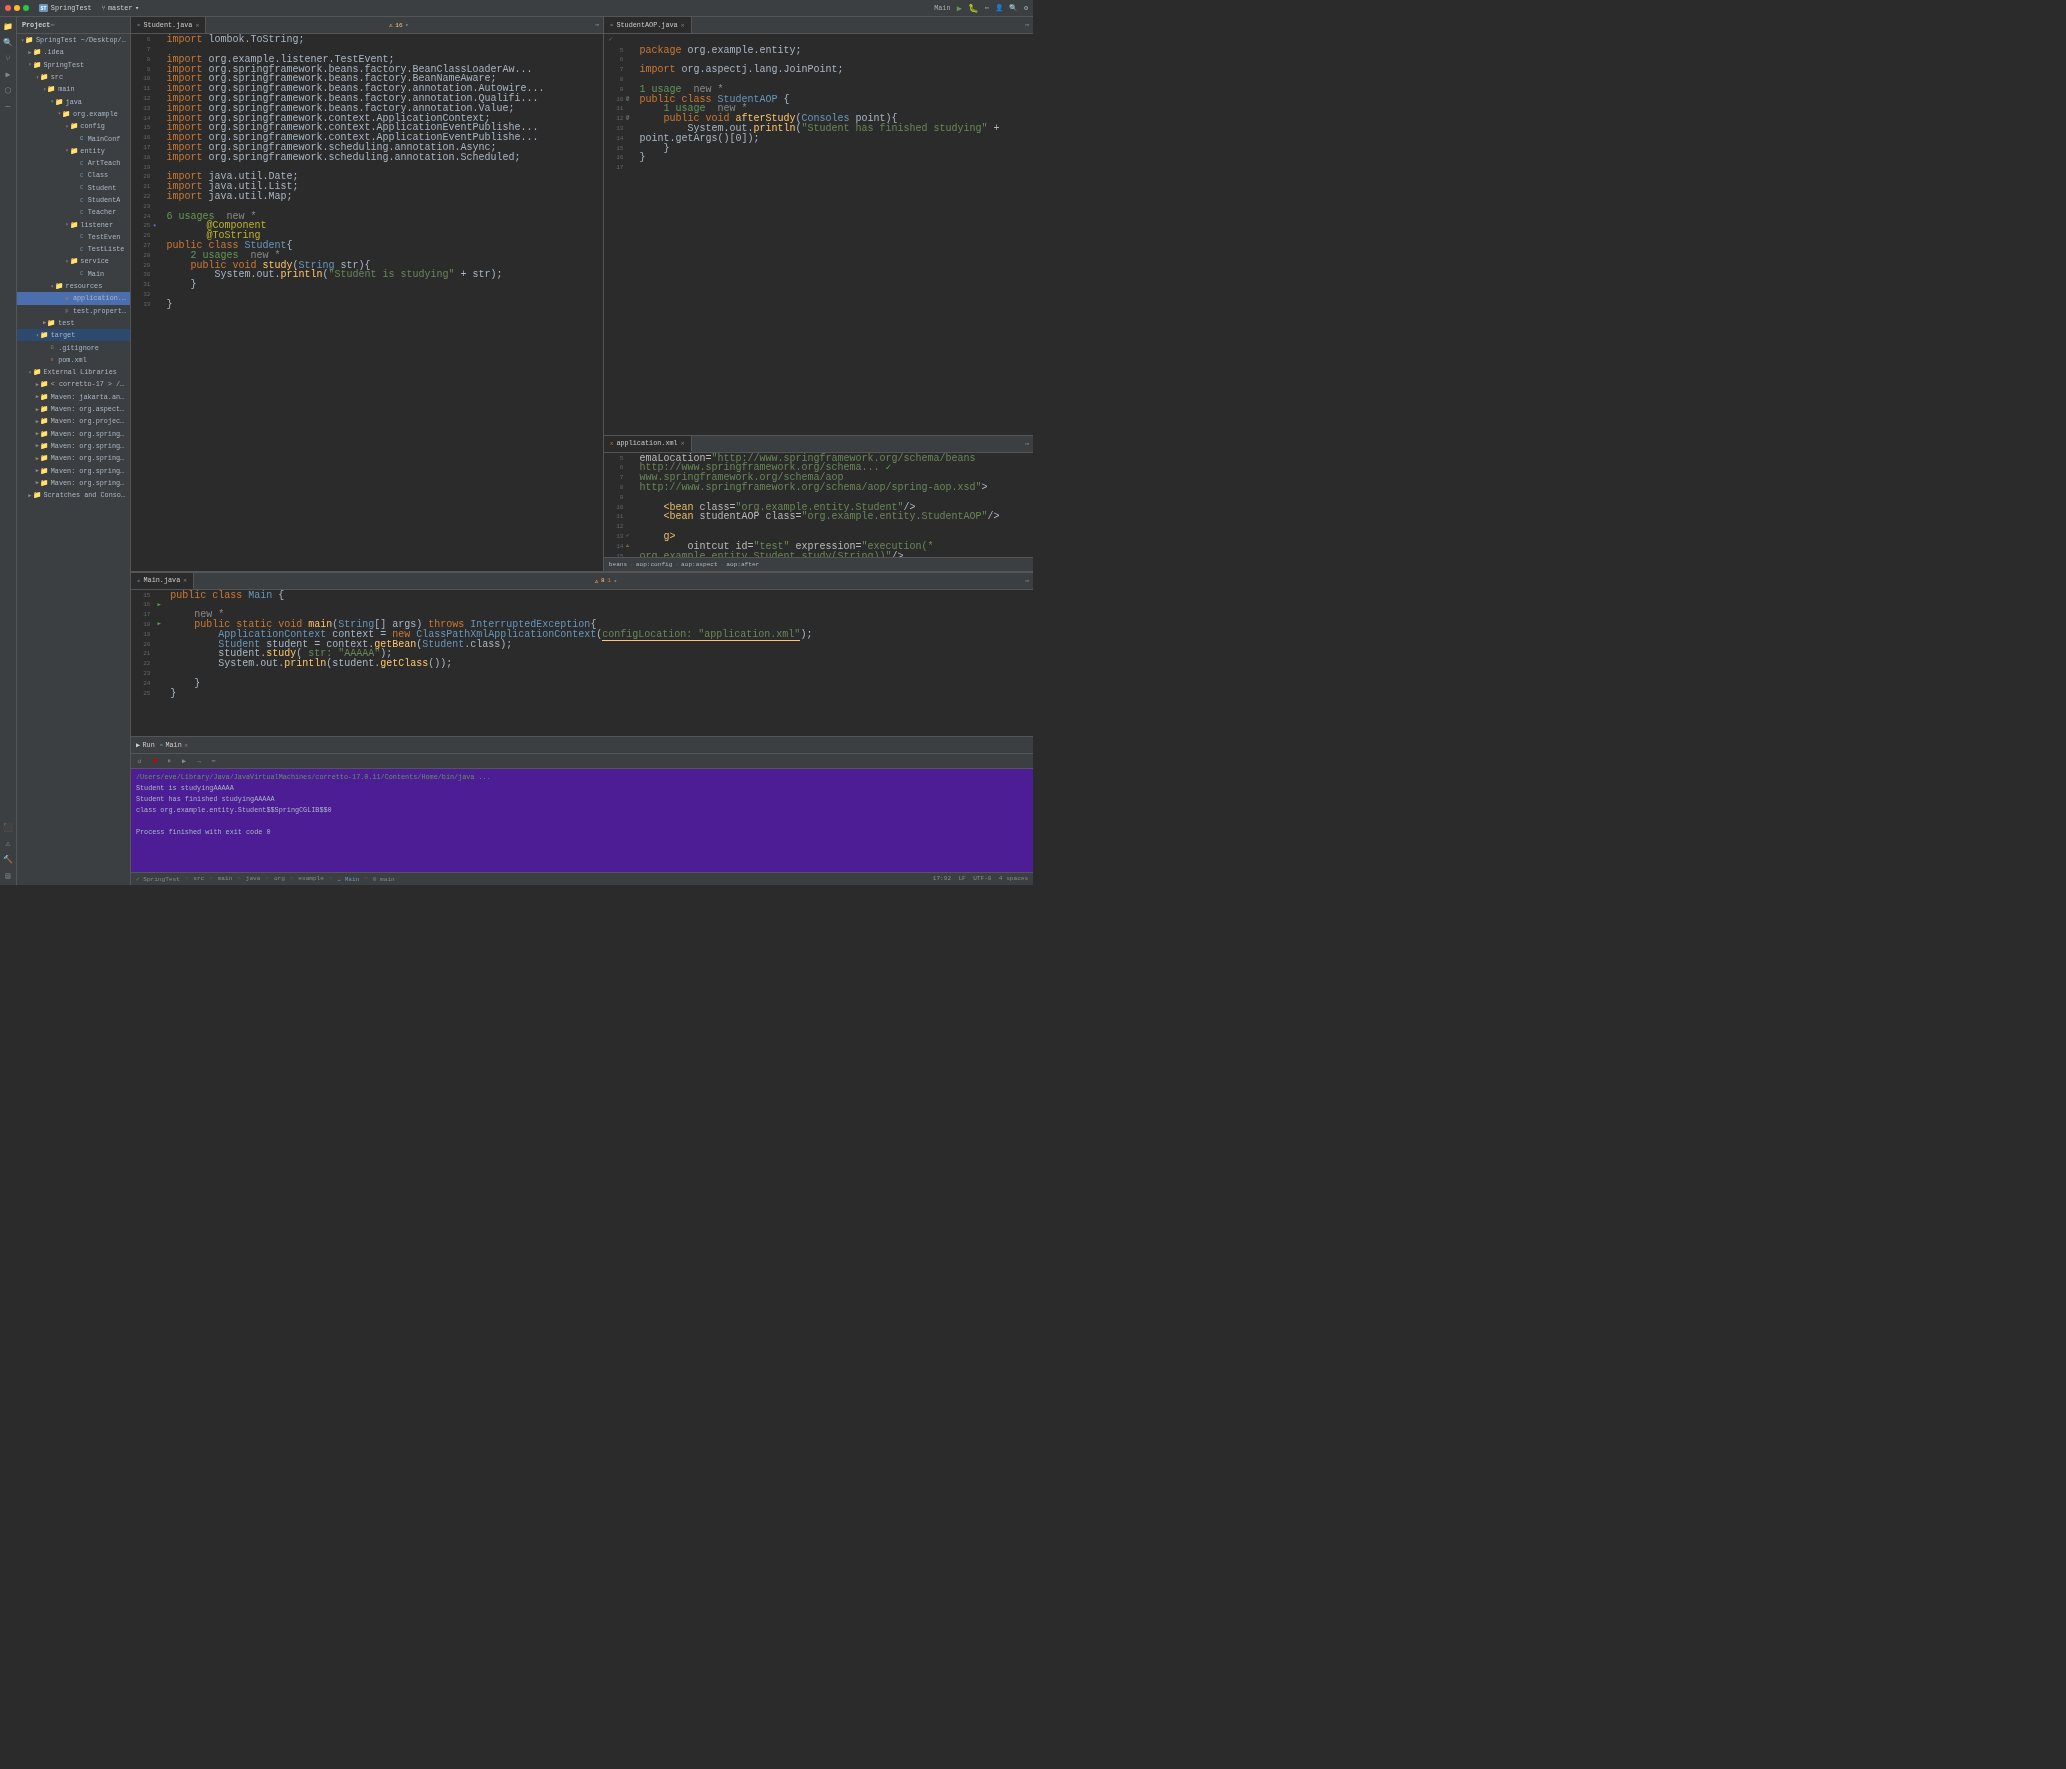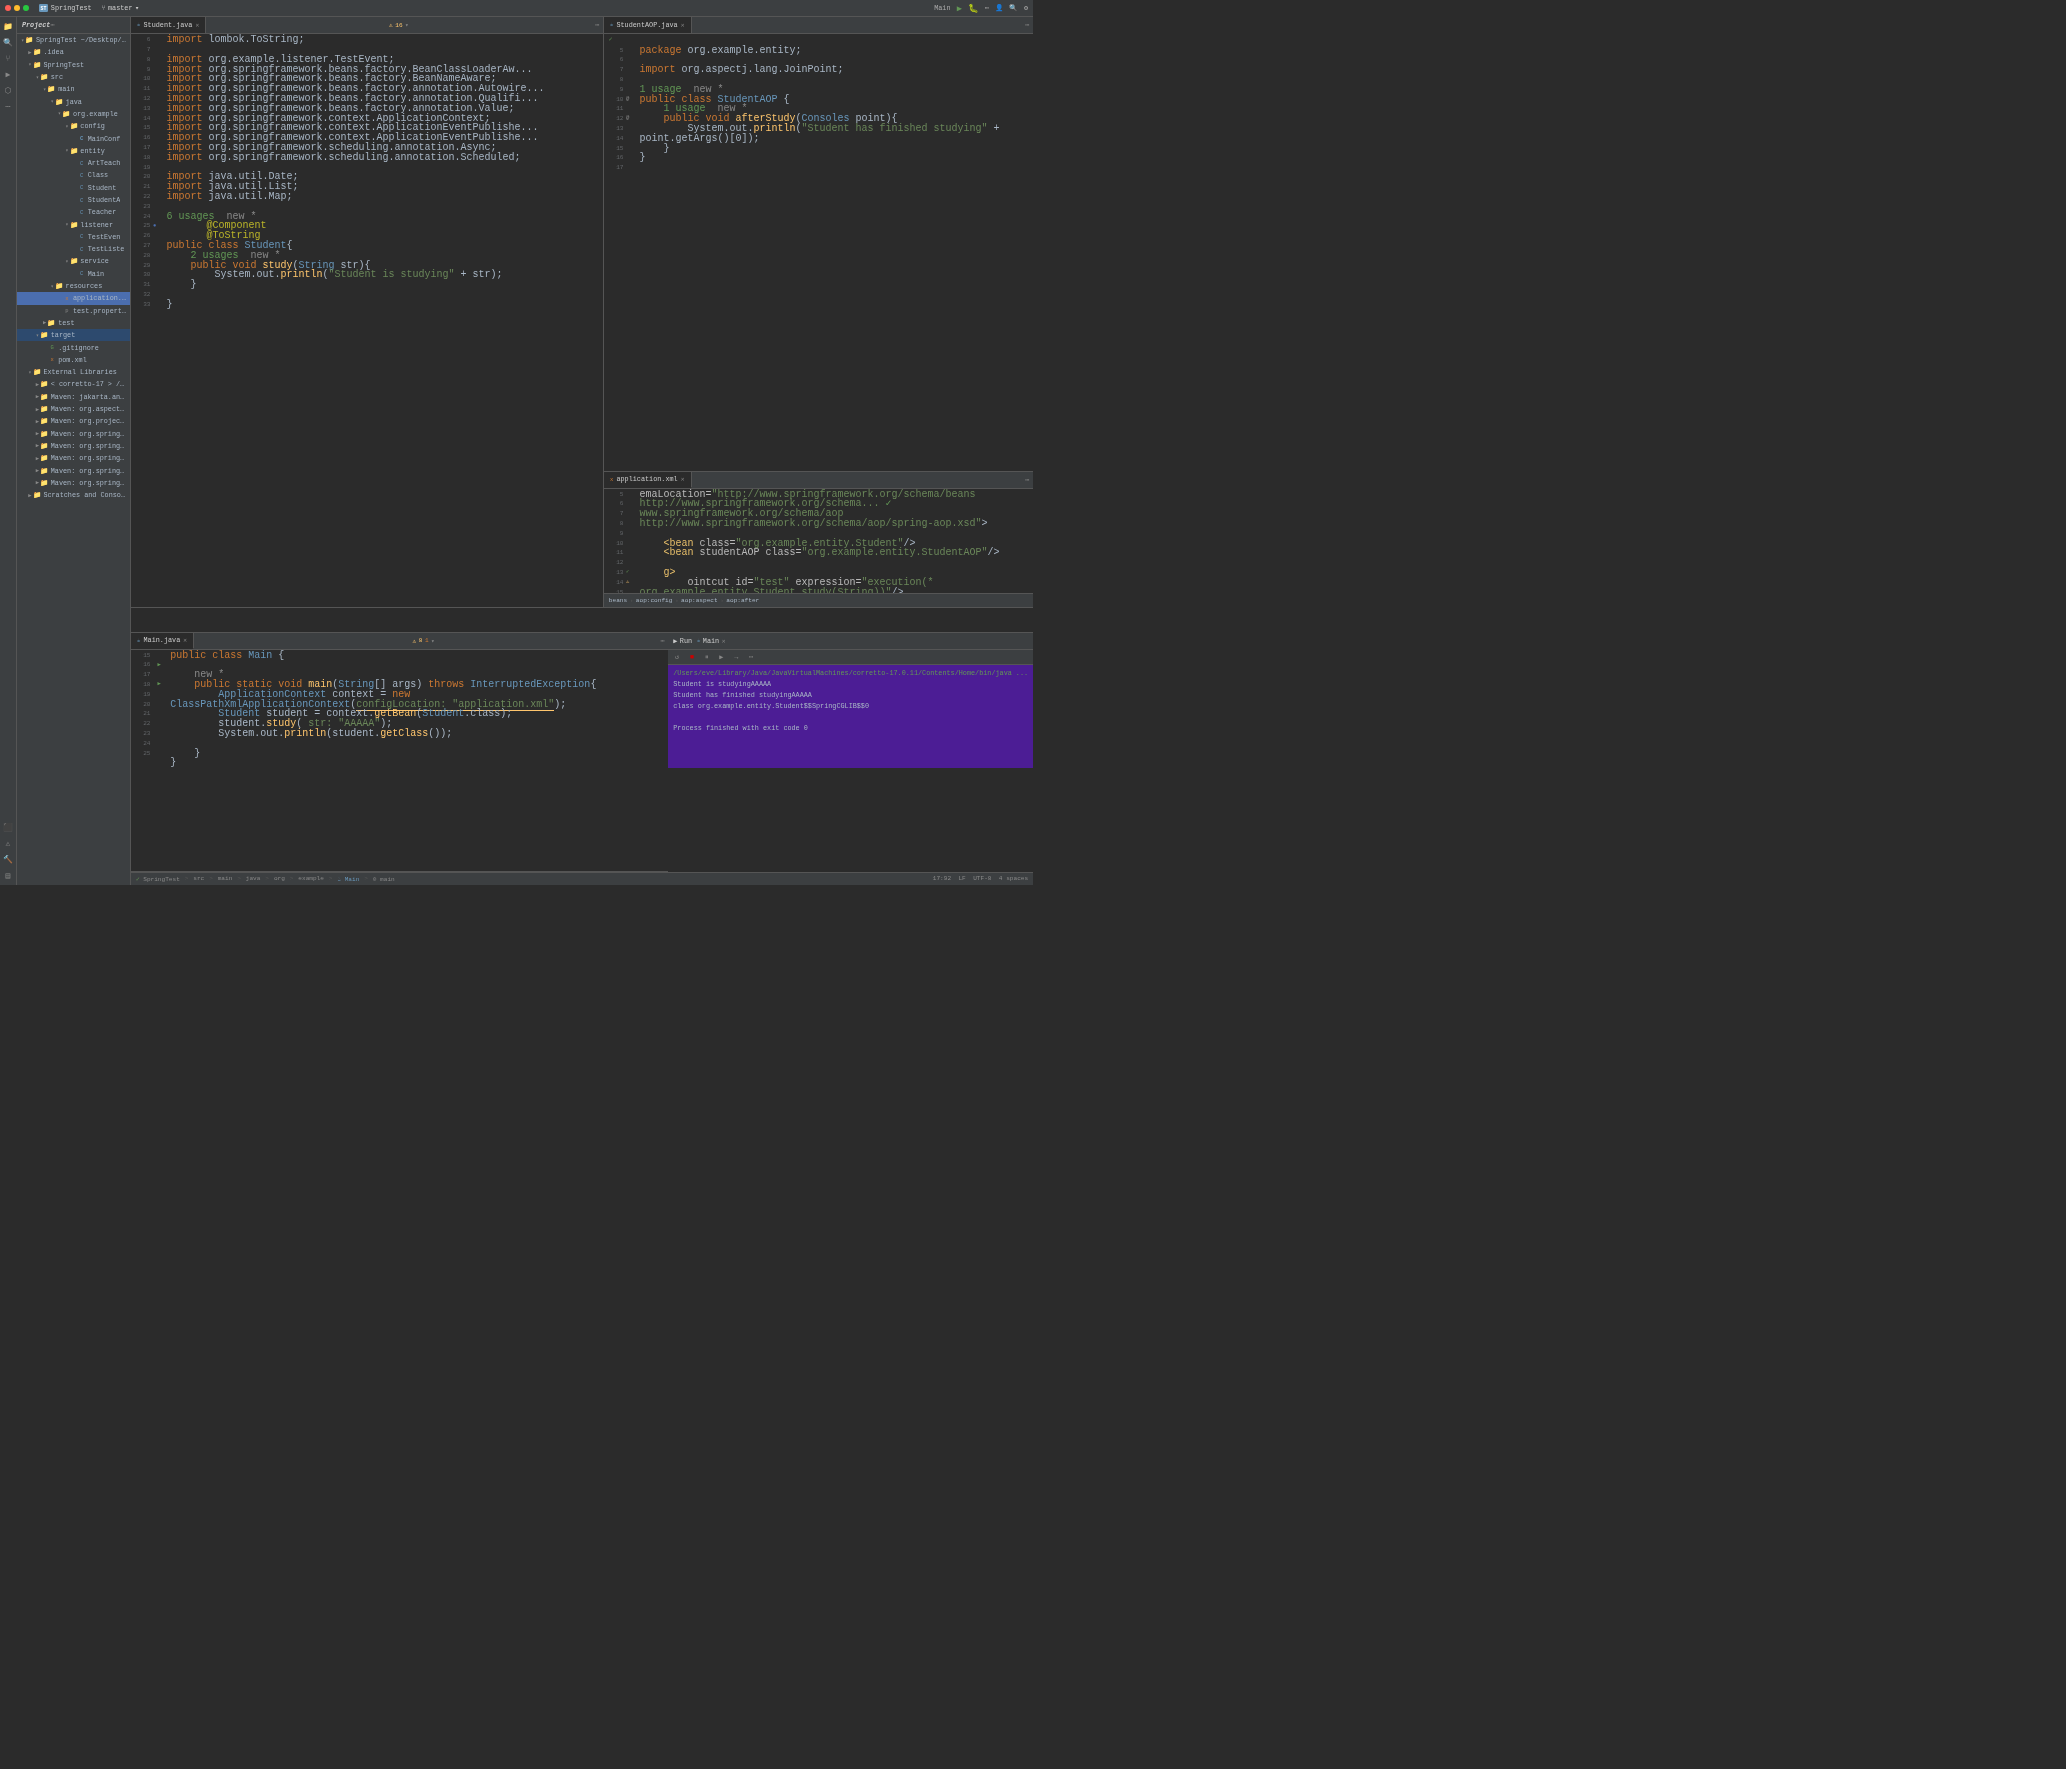--- a/index.html
+++ b/index.html
@@ -80,21 +80,20 @@
       overflow: hidden;
     }
     .sidebar-header {
       padding: 2.5px 4.9px;
       display: flex;
       align-items: center;
       justify-content: flex-start;
       border-bottom: 0.6px solid #555;
       height: 17px;
       flex-shrink: 0;
-      font-style: italic;
     }
     .sidebar-title { color: #ccc; font-size: 6.8px; font-weight: bold; }
     .sidebar-content {
       flex: 1;
       overflow-y: auto;
       overflow-x: hidden;
     }
     .tree-item {
       display: flex;
       align-items: center;
@@ -218,26 +217,25 @@
       font-size: 6.1px;
       padding: 1.2px 4.9px;
       display: flex;
       align-items: center;
       gap: 2.5px;
       flex-shrink: 0;
     }
 
     
     .bottom-area {
-      height: 240px;
-      display: flex;
-      flex-direction: row;
+      height: 300px;
+      display: flex;
+      flex-direction: column;
       border-top: 0.6px solid #555;
       flex-shrink: 0;
-      margin-top: 24px;
     }
 
     .bottom-editor {
       flex: 1;
       display: flex;
       flex-direction: column;
       border-bottom: 0.6px solid #555;
       overflow: hidden;
     }
 

